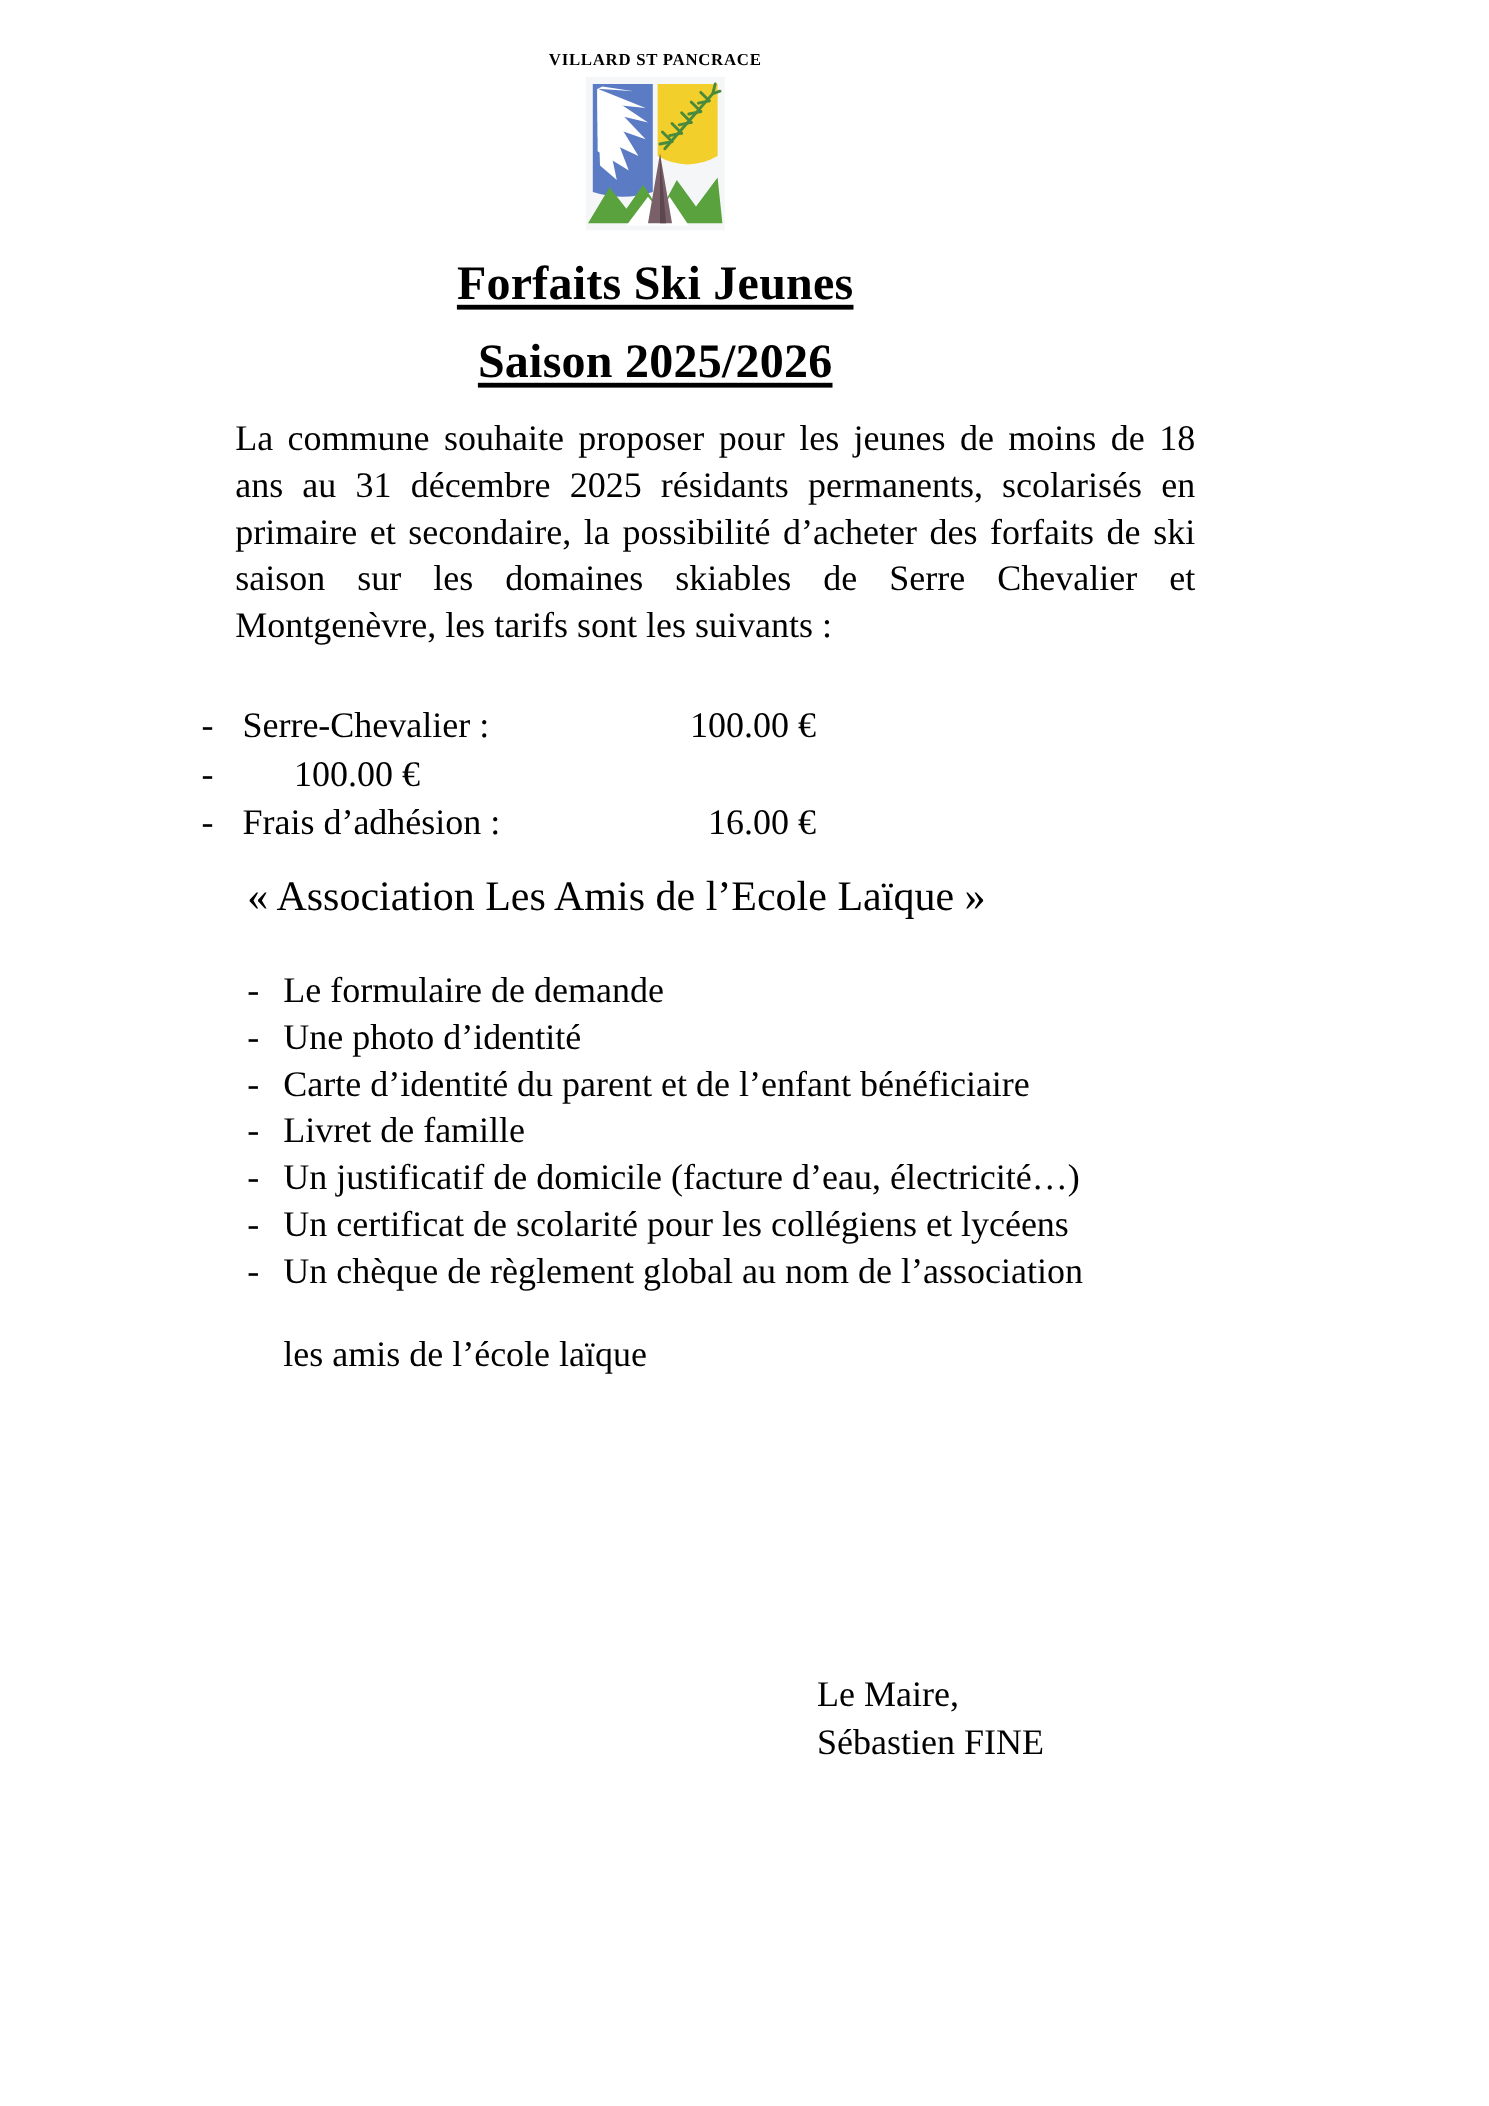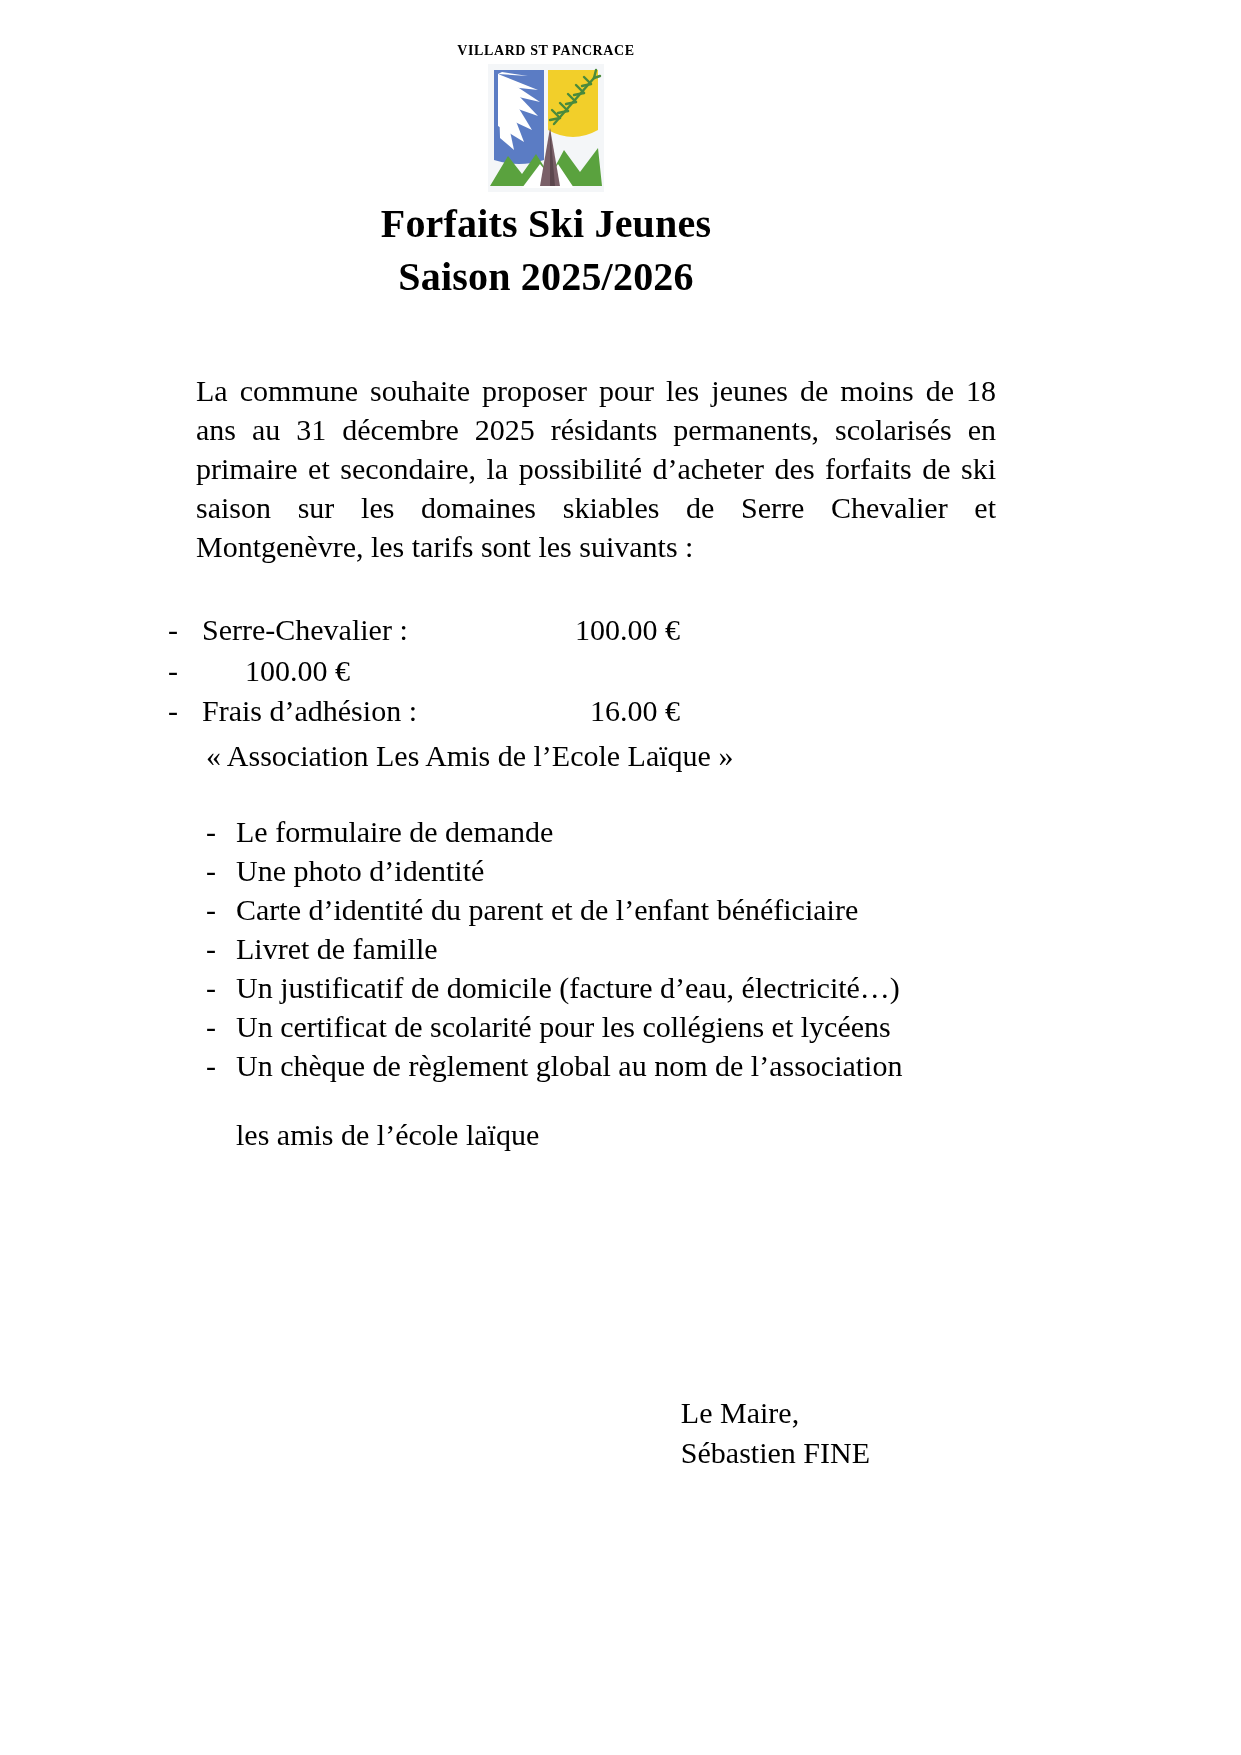--- a/index.html
+++ b/index.html
@@ -50,29 +50,30 @@
     position: absolute;
     top: 198px;
     left: 0;
     width: 100%;
     text-align: center;
   }
   .doc-title {
     font-weight: bold;
     font-size: 40px;
     line-height: 1.32;
+    text-decoration: underline;
     text-underline-offset: 5px;
-    margin: 0;
+    margin: 12px;
     letter-spacing: 0.2px;
   }
 
   
   .content {
     position: absolute;
-    top: 371px;
+    top: 346px;
     left: 196px;
     width: 800px;
   }
   p.para {
     font-size: 30px;
     line-height: 1.30;
     text-align: justify;
     margin: 0;
   }
   .u-bold {
@@ -101,23 +102,23 @@
   .price-label {
     width: 330px;
     flex: 0 0 330px;
   }
   .price-value {
     text-align: right;
     width: 148px;
     flex: 0 0 148px;
   }
   .assoc-line {
-    font-size: 30px;
+    font-size: 35px;
     line-height: 1.35;
-    margin: 4px 0 0 10px;
+    margin: 16px 0 0 10px;
   }
 
   
   .para2 {
     margin-top: 82px;
   }
 
   
   .doc-list {
     margin: 36px 0 0 0;

